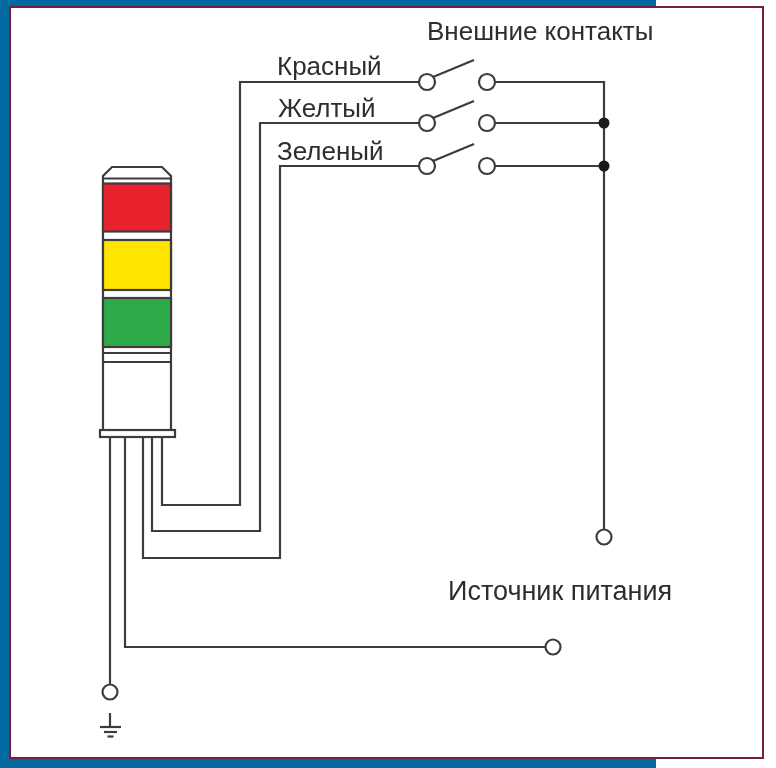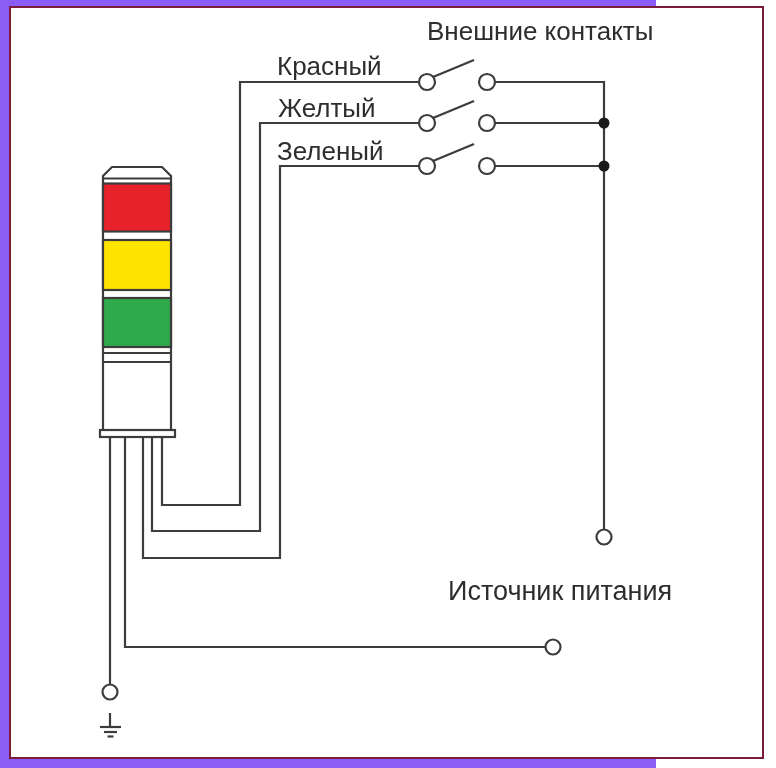--- a/index.html
+++ b/index.html
@@ -8,21 +8,21 @@
     background: #ffffff;
     width: 776px;
     height: 768px;
     overflow: hidden;
     font-family: "Liberation Sans", "DejaVu Sans", sans-serif;
   }
   .stage {
     position: relative;
     width: 656px;
     height: 768px;
-    background: #8b5cf6;
+    background: #0369a1;
   }
   svg { display: block; }
   .diagram-text {
     font-family: "Liberation Sans", "DejaVu Sans", sans-serif;
     font-size: 26px;
     letter-spacing: 0px;
   }
   .diagram-text.power { font-size: 27px; }
 </style>
 </head>

